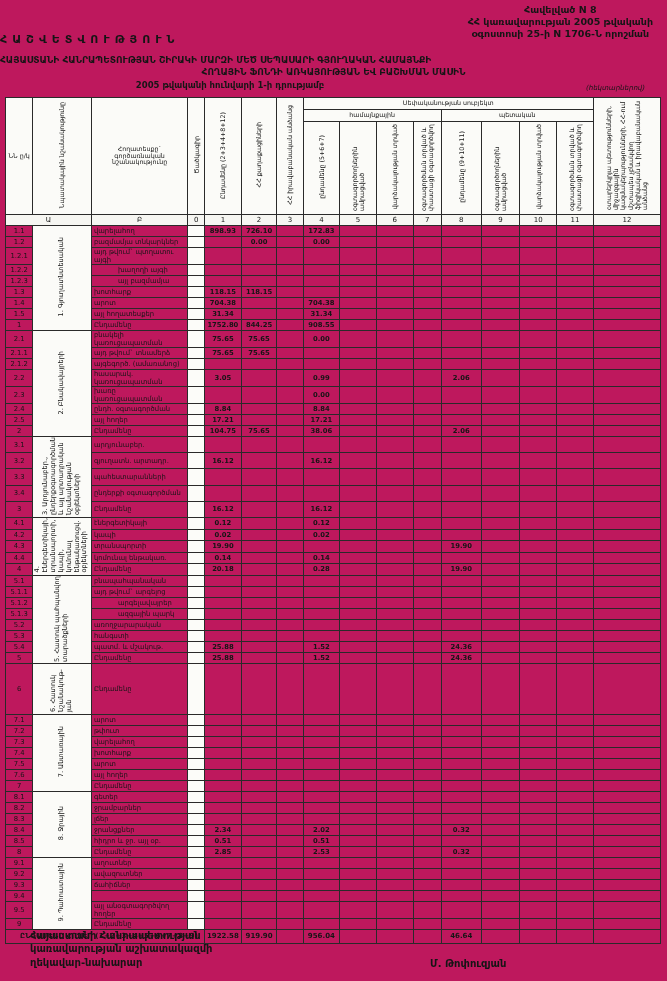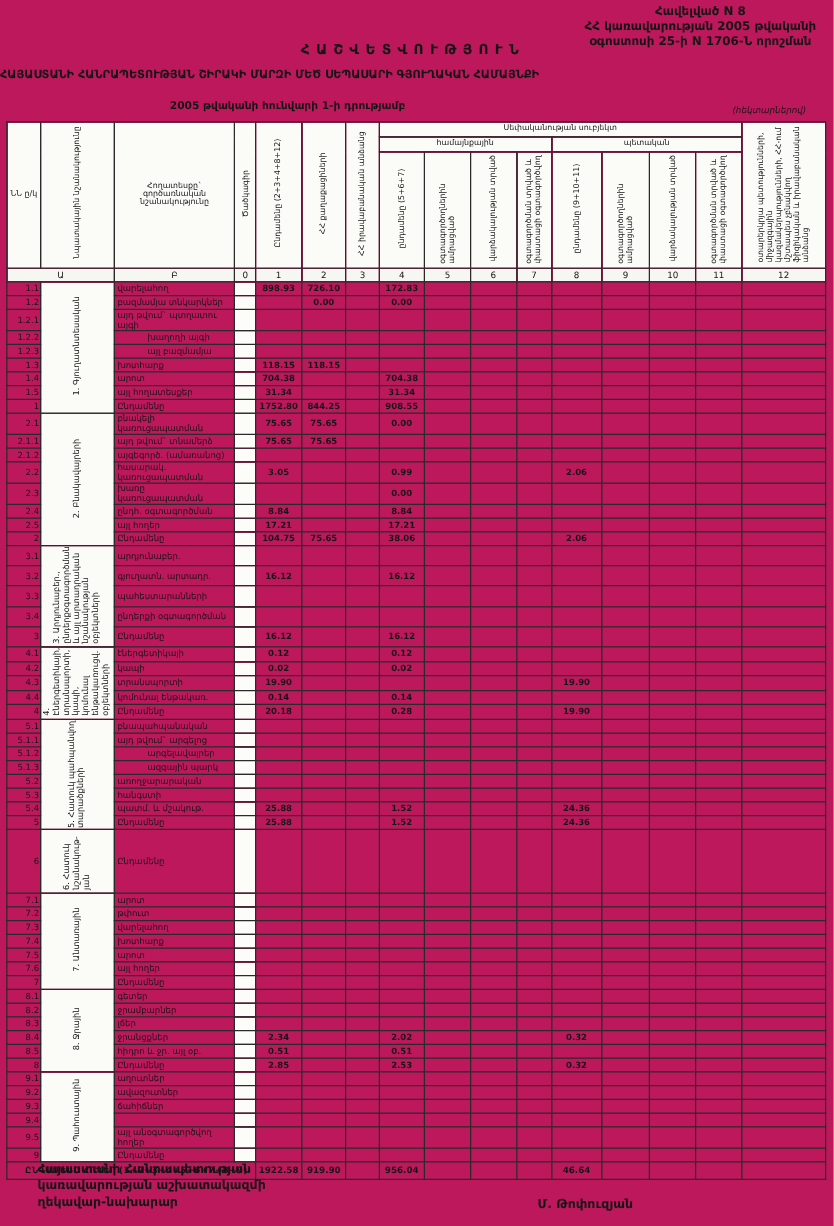--- a/index.html
+++ b/index.html
@@ -6,21 +6,21 @@
   .page {
     position:relative; width:667px; height:981px; margin:0 auto;
     background:#be185d; color:#151515;
     font-family:"DejaVu Sans", sans-serif;
     overflow:hidden;
   }
   
   .tophead { position:relative; height:97px; }
   .annex { position:absolute; top:4px; right:14px; text-align:center;
            font-size:9.5px; font-weight:bold; line-height:1.25; }
-  .report-title { position:absolute; top:33px; left:0; width:420px; text-align:right;
+  .report-title { position:absolute; top:33px; left:0; width:420px; text-align:left;
            font-size:11px; font-weight:bold; letter-spacing:5px; }
   .sub1 { position:absolute; top:55px; left:0; width:100%; text-align:left;
            font-size:9px; font-weight:bold; }
   .sub2 { position:absolute; top:67px; left:0; width:100%; text-align:center;
            font-size:9px; font-weight:bold; }
   .sub3 { position:absolute; top:80px; left:70px; width:320px; text-align:center;
            font-size:8.5px; font-weight:bold; }
   .units { position:absolute; top:84px; right:22px; font-size:7px; font-style:italic; }
   
   table.report { border-collapse:collapse; table-layout:fixed;
@@ -31,21 +31,21 @@
     text-align:center; background:#fbfbf8; }
   .band { font-size:7px; font-weight:bold; background:#e4e4e0; height:11px; }
   .subband { font-size:6.8px; background:#efefeb; height:11px; }
   .colhead { height:92px; vertical-align:bottom; }
   .vert { writing-mode:vertical-rl; transform:rotate(180deg);
     display:inline-block; max-height:88px; line-height:1.15;
     text-align:left; white-space:normal; }
   .vert-tall { max-height:110px; }
   .letters td { height:10px; font-size:7px; text-align:center; background:#f6f6f2; }
   .report tbody td { height:10px; font-size:6.8px; }
-  td.nn { text-align:right; font-size:6.5px; }
+  td.nn { text-align:center; font-size:6.5px; }
   td.group-cell { text-align:center; background:#fbfbf8; }
   .glabel { font-size:6.6px; max-height:200px; line-height:1.2; }
   td.label-cell { text-align:left; padding-left:2px; }
   td.label-cell.ind1 { }
   td.label-cell.ind2 { padding-left:26px; }
   td.code0 { background:#fcfcf9; }
   td.num { text-align:center; font-weight:bold; font-size:6.9px;
     font-family:"DejaVu Sans", sans-serif; }
   tr.total-row td.label-cell { font-style:normal; }
   tr.tall-row td { height:48px; }
@@ -64,20 +64,21 @@
 <div class="page">
 
   <div class="tophead">
     <div class="annex">
       <div>Հավելված N 8</div>
       <div>ՀՀ կառավարության 2005 թվականի</div>
       <div>օգոստոսի 25-ի N 1706-Ն որոշման</div>
     </div>
     <div class="report-title">ՀԱՇՎԵՏՎՈՒԹՅՈՒՆ</div>
     <div class="sub1">ՀԱՅԱՍՏԱՆԻ ՀԱՆՐԱՊԵՏՈՒԹՅԱՆ ՇԻՐԱԿԻ ՄԱՐԶԻ ՄԵԾ ՍԵՊԱՍԱՐԻ ԳՅՈՒՂԱԿԱՆ ՀԱՄԱՅՆՔԻ</div>
+    <div class="sub2">ՀՈՂԱՅԻՆ ՖՈՆԴԻ ԱՌԿԱՅՈՒԹՅԱՆ ԵՎ ԲԱՇԽՄԱՆ ՄԱՍԻՆ</div>
     <div class="sub3">2005 թվականի հունվարի 1-ի դրությամբ</div>
     <div class="units">(հեկտարներով)</div>
   </div>
 
   <table class="report">
     <colgroup>
       <col style="width:26px">
         <col style="width:56px">
         <col style="width:92px">
         <col style="width:16px">

